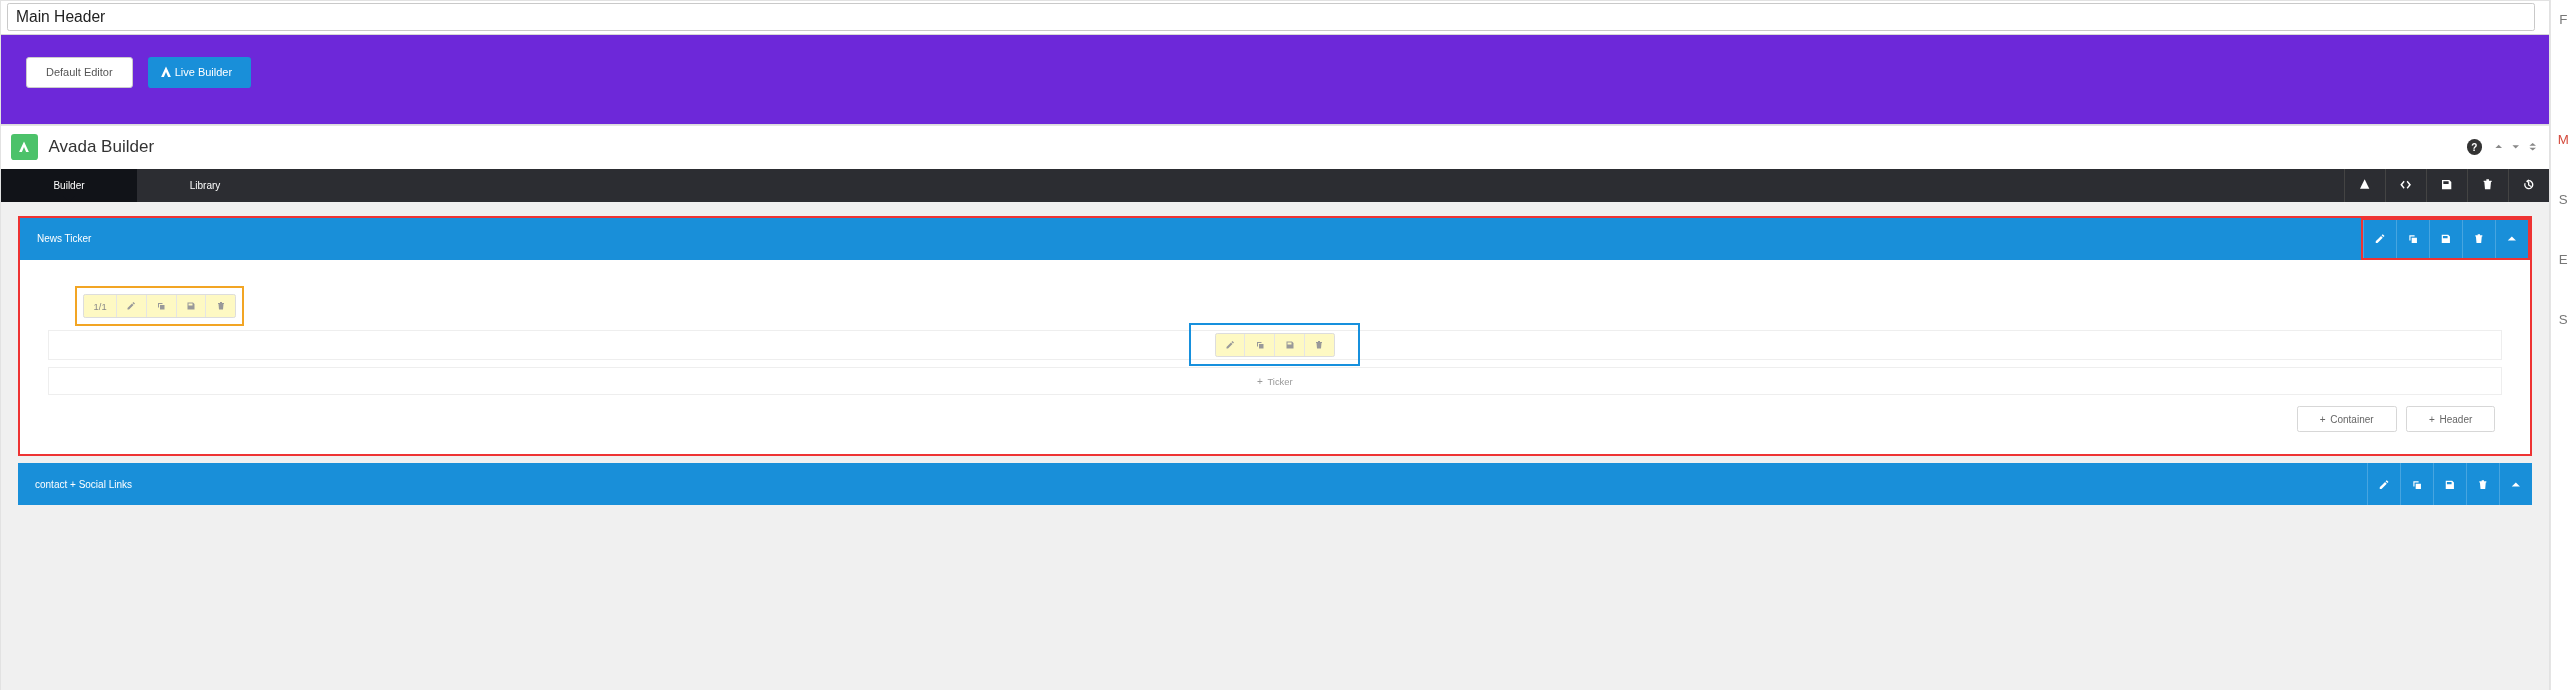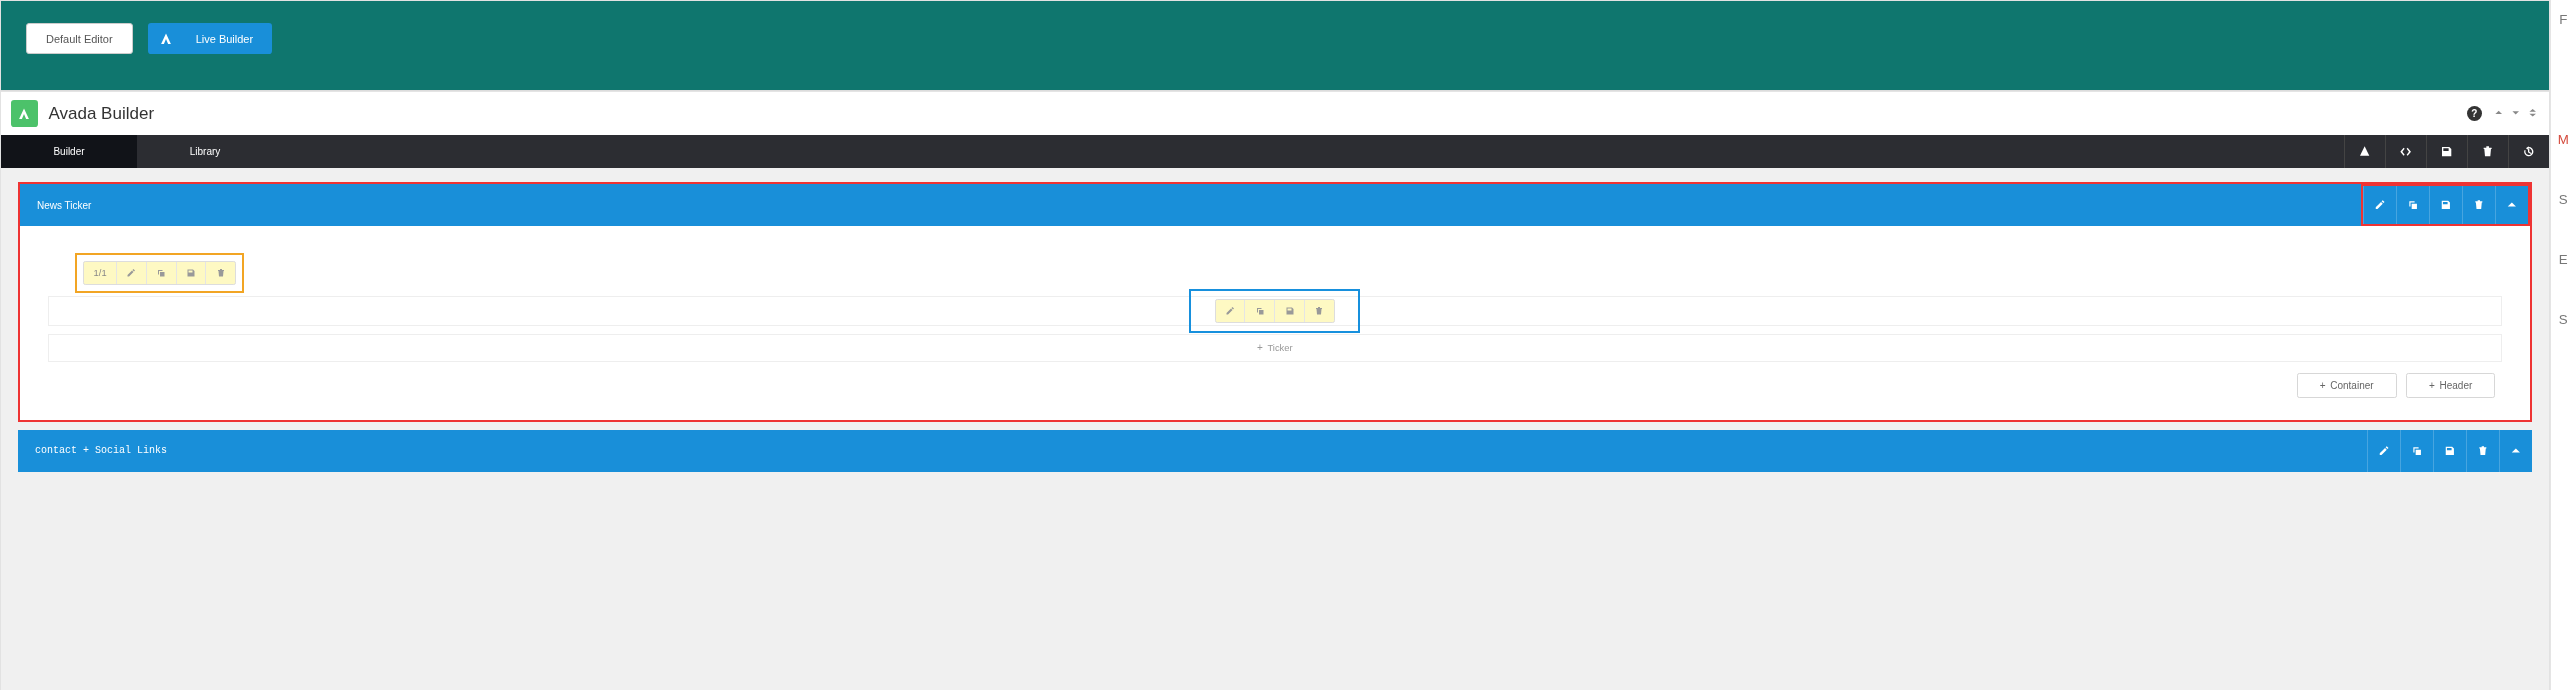--- a/index.html
+++ b/index.html
@@ -57,21 +57,21 @@
     border: 0.8px solid #c9c9c9;
     border-radius: 2.3px;
     padding: 0 7.8px;
     font-family: inherit;
   }
 
   
   .mode-bar {
     height: 90px;
     padding: 22px 25px;
-    background: #0f766e;
+    background: #6d28d9;
     border-bottom: 0.8px solid #dcdcdc;
     display: flex;
     gap: 15.6px;
     align-items: flex-start;
   }
   .btn-default-editor {
     background: #fff;
     border: 0.8px solid #ccc;
     border-radius: 3.1px;
     color: #555;
@@ -82,21 +82,21 @@
   .btn-live-builder {
     background: #198fd9;
     border: none;
     border-radius: 3.1px;
     color: #fff;
     height: 31px;
     padding: 0 19px 0 9.4px;
     font-size: 11px;
     display: flex;
     align-items: center;
-    gap: 21px;
+    gap: 0;
   }
   .btn-live-builder .a-icon {
     width: 17px; height: 17px;
     display: flex; align-items: center; justify-content: center;
   }
   .a-logo { width: 14px; height: 14px; fill: #fff; }
 
   
   .avada-header {
     height: 44px;
@@ -268,31 +268,33 @@
     background: #fff;
     padding: 6.2px 22px;
     font-size: 10px;
     color: #666;
     display: flex; align-items: center; gap: 4.7px;
   }
 
   
   .second-container {
     margin: 6.2px 17px 0 17px;
-    font-family: Liberation Mono, monospace;
   }
   .second-container .blue-header .bh-tools { border: none; }
 </style>
 </head>
 <body>
 
 <div class="canvas">
 
   <div class="editor-col">
 
+    <div class="title-row">
+      <input class="title-input" type="text" value="Main Header" style="">
+    </div>
 
     <div class="mode-bar">
       <button class="btn-default-editor">Default Editor</button>
       <button class="btn-live-builder">
         <span class="a-icon">
           <svg class="a-logo" viewBox="0 0 20 20">
               <path d="M10 2 L17 17 L13 17 L10 10 L7 17 L3 17 Z"></path>
             </svg>
         </span>
         <span>Live Builder</span>

